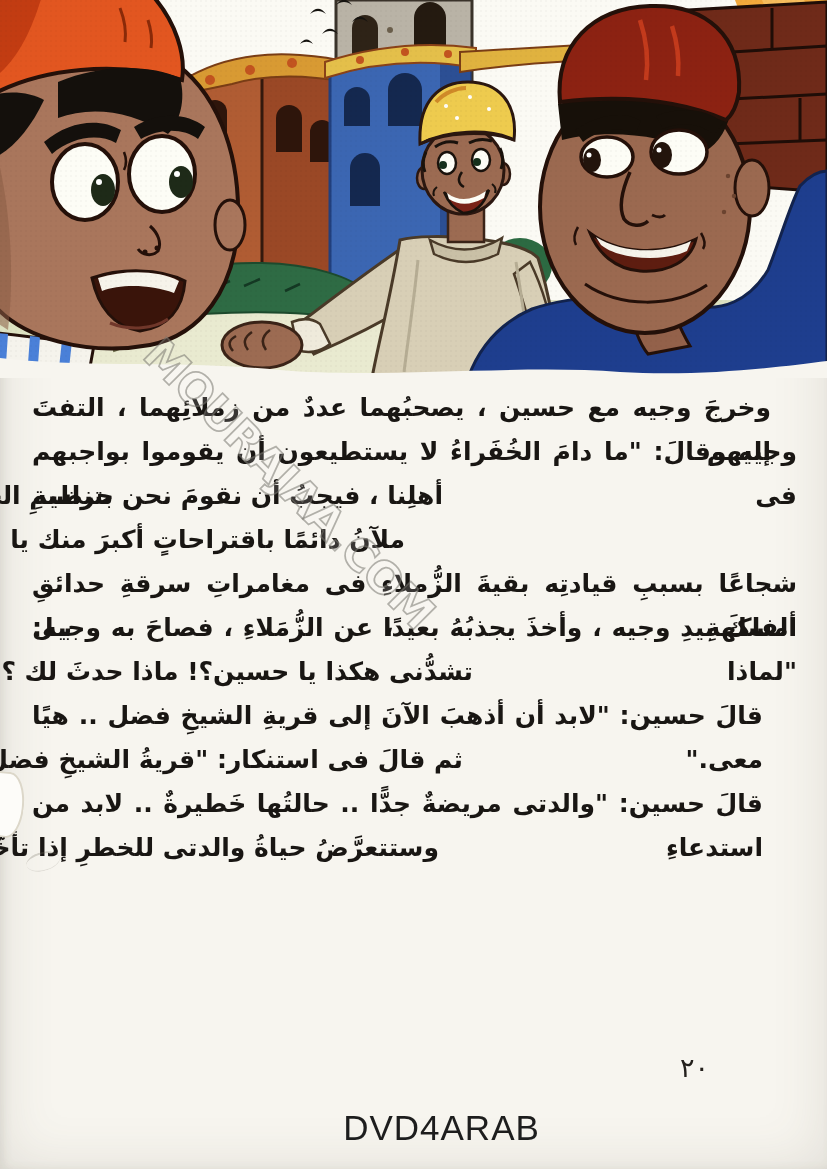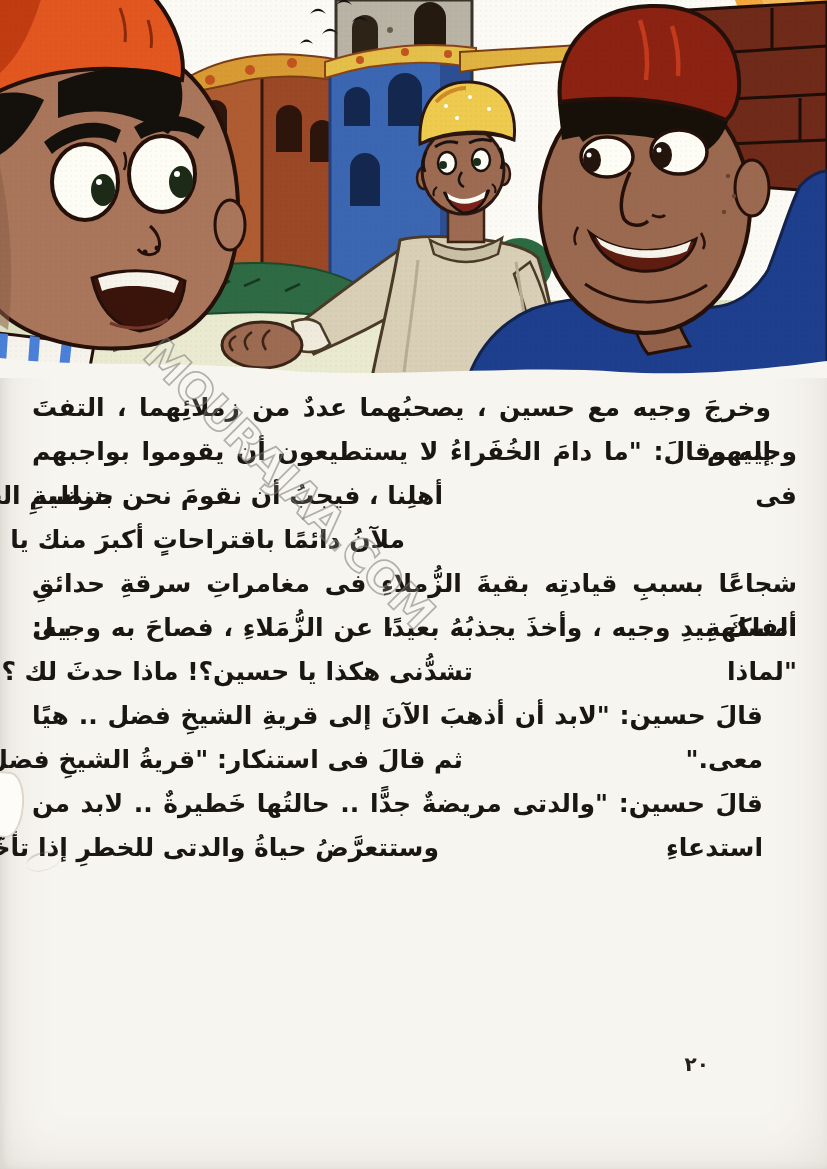--- a/index.html
+++ b/index.html
@@ -31,21 +31,21 @@
   .ind{padding-right:26px;}
   .ind2{padding-right:34px;}
   .e1{padding-right:354px;}
   .e2{padding-right:392px;}
   .e3{padding-right:324px;}
   .e4{padding-right:334px;}
   .e5{padding-right:358px;}
   
   #pagenum{
     position:absolute;top:1052px;right:118px;z-index:5;
-    font-family:"DejaVu Sans",sans-serif;font-weight:bold;font-size:20px;color:#24201c;
+    font-family:"DejaVu Sans",sans-serif;font-weight:normal;font-size:27px;color:#24201c;
     direction:rtl;
   }
   #brand{
     position:absolute;top:1108px;left:0;right:0;z-index:5;
     text-align:center;padding-left:56px;
     font-family:"Liberation Sans","DejaVu Sans",sans-serif;
     font-size:35px;color:#1d1d1d;letter-spacing:1px;
   }
   
   .tear{
@@ -251,16 +251,17 @@
     <div class="ln jf">شجاعًا بسببِ قيادتِه بقيةَ الزُّملاءِ فى مغامراتِ سرقةِ حدائقِ الفاكهةِ ، بـل</div>
     <div class="ln jf">أمسكَ بيدِ وجيه ، وأخذَ يجذبُهُ بعيدًا عن الزُّمَلاءِ ، فصاحَ به وجيه: "لماذا</div>
     <div class="ln e3">تشدُّنى هكذا يا حسين؟! ماذا حدثَ لك ؟!"</div>
     <div class="ln jf ind2">قالَ حسين: "لابد أن أذهبَ الآنَ إلى قريةِ الشيخِ فضل .. هيًا معى."</div>
     <div class="ln e4">ثم قالَ فى استنكار: "قريةُ الشيخِ فضل ؟! الآنَ؟!"</div>
     <div class="ln jf ind2">قالَ حسين: "والدتى مريضةٌ جدًّا .. حالتُها خَطيرةٌ .. لابد من استدعاءِ</div>
     <div class="ln e5">وستتعرَّضُ حياةُ والدتى للخطرِ إذا تأخَّرنا."</div>
   </div>
 
   <div id="pagenum">٢٠</div>
+  <div id="brand">DVD4ARAB</div>
 
   <div class="tear"></div>
   <div class="smudge"></div>
 </div>
 
 </body></html>

